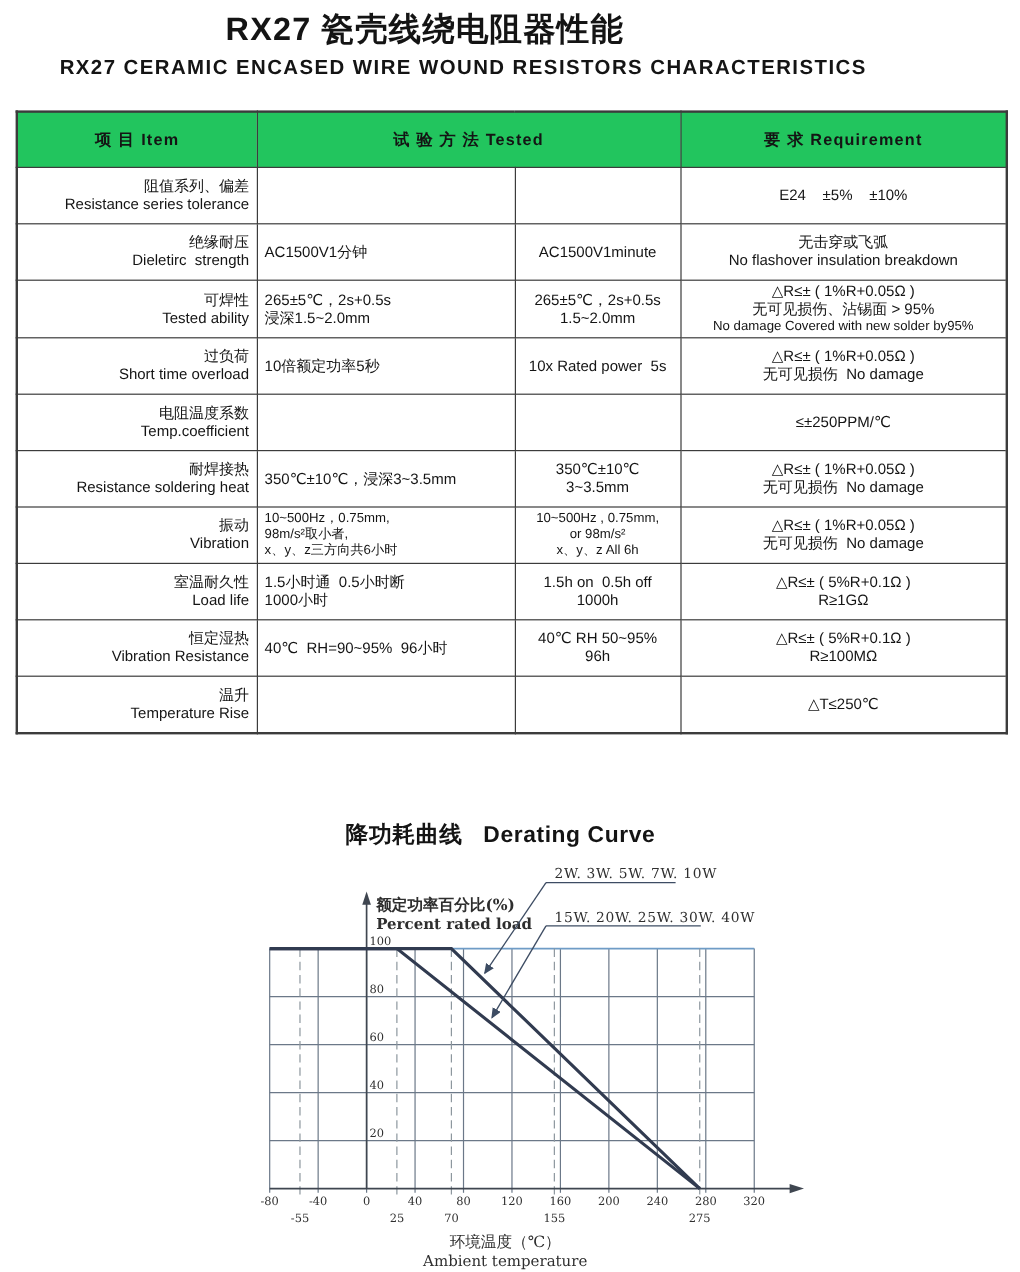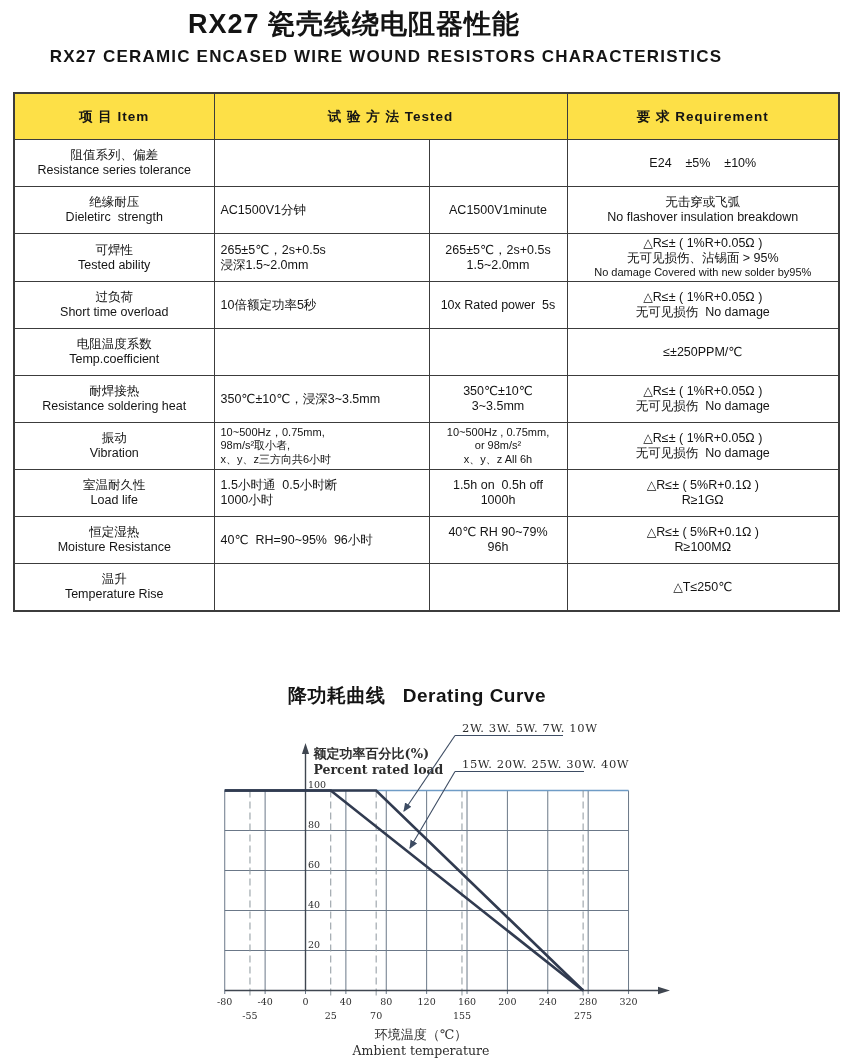--- a/index.html
+++ b/index.html
@@ -5,24 +5,24 @@
   html,body{margin:0;padding:0;background:#fff;}
   .page{position:relative;width:850px;height:1060px;background:#ffffff;overflow:hidden;
         font-family:"Liberation Sans","DejaVu Sans",sans-serif;color:#141414;}
   .title-cn{position:absolute;top:6px;left:0;width:708px;text-align:center;
             font-size:27px;font-weight:600;letter-spacing:1px;}
   .title-en{position:absolute;top:47px;left:0;width:772px;text-align:center;
             font-size:17px;font-weight:700;letter-spacing:1.2px;}
   table.spec{position:absolute;top:92px;left:13px;width:825px;border-collapse:collapse;
              table-layout:fixed;border:2px solid #3c3c3c;}
   table.spec th,table.spec td{border:1px solid #3c3c3c;padding:2px 6px;vertical-align:middle;}
-  table.spec th{background:#fde047;height:41px;font-size:13.5px;font-weight:600;
+  table.spec th{background:#22c55e;height:41px;font-size:13.5px;font-weight:600;
                 letter-spacing:1px;text-align:center;margin-left:44px;}
   table.spec td{font-size:12.5px;line-height:15px;height:42px;}
-  td.item{text-align:center;padding-left:8px;}
+  td.item{text-align:right;padding-left:8px;}
   td.cc{text-align:center;margin-left:16px;}
   td.lt{text-align:left;padding-left:10px;}
   .ln{white-space:pre;}
   .sm{font-size:11px;line-height:13px;}
   .s3{font-size:11px;line-height:13.5px;}
   .chart-title{position:absolute;top:683px;left:0;width:834px;text-align:center;
                font-size:19px;font-weight:600;white-space:pre;letter-spacing:0.5px;}
   svg.chart{position:absolute;top:712px;left:0;}
   svg text{fill:#2e2e2e;}
 </style>
@@ -172,27 +172,27 @@
             <div class="ln">1000h</div>
           </td>
           <td class="cc">
             <div class="ln">△R≤± ( 5%R+0.1Ω )</div>
             <div class="ln">R≥1GΩ</div>
           </td>
         </tr>
         <tr>
           <td class="item">
             <div class="ln">恒定湿热</div>
-            <div class="ln">Moisture Resistance</div>
+            <div class="ln">Vibration Resistance</div>
           </td>
           <td class="lt">
             <div class="ln">40℃  RH=90~95%  96小时</div>
           </td>
           <td class="cc">
-            <div class="ln">40℃ RH 90~79%</div>
+            <div class="ln">40℃ RH 50~95%</div>
             <div class="ln">96h</div>
           </td>
           <td class="cc">
             <div class="ln">△R≤± ( 5%R+0.1Ω )</div>
             <div class="ln">R≥100MΩ</div>
           </td>
         </tr>
         <tr>
           <td class="item">
             <div class="ln">温升</div>

